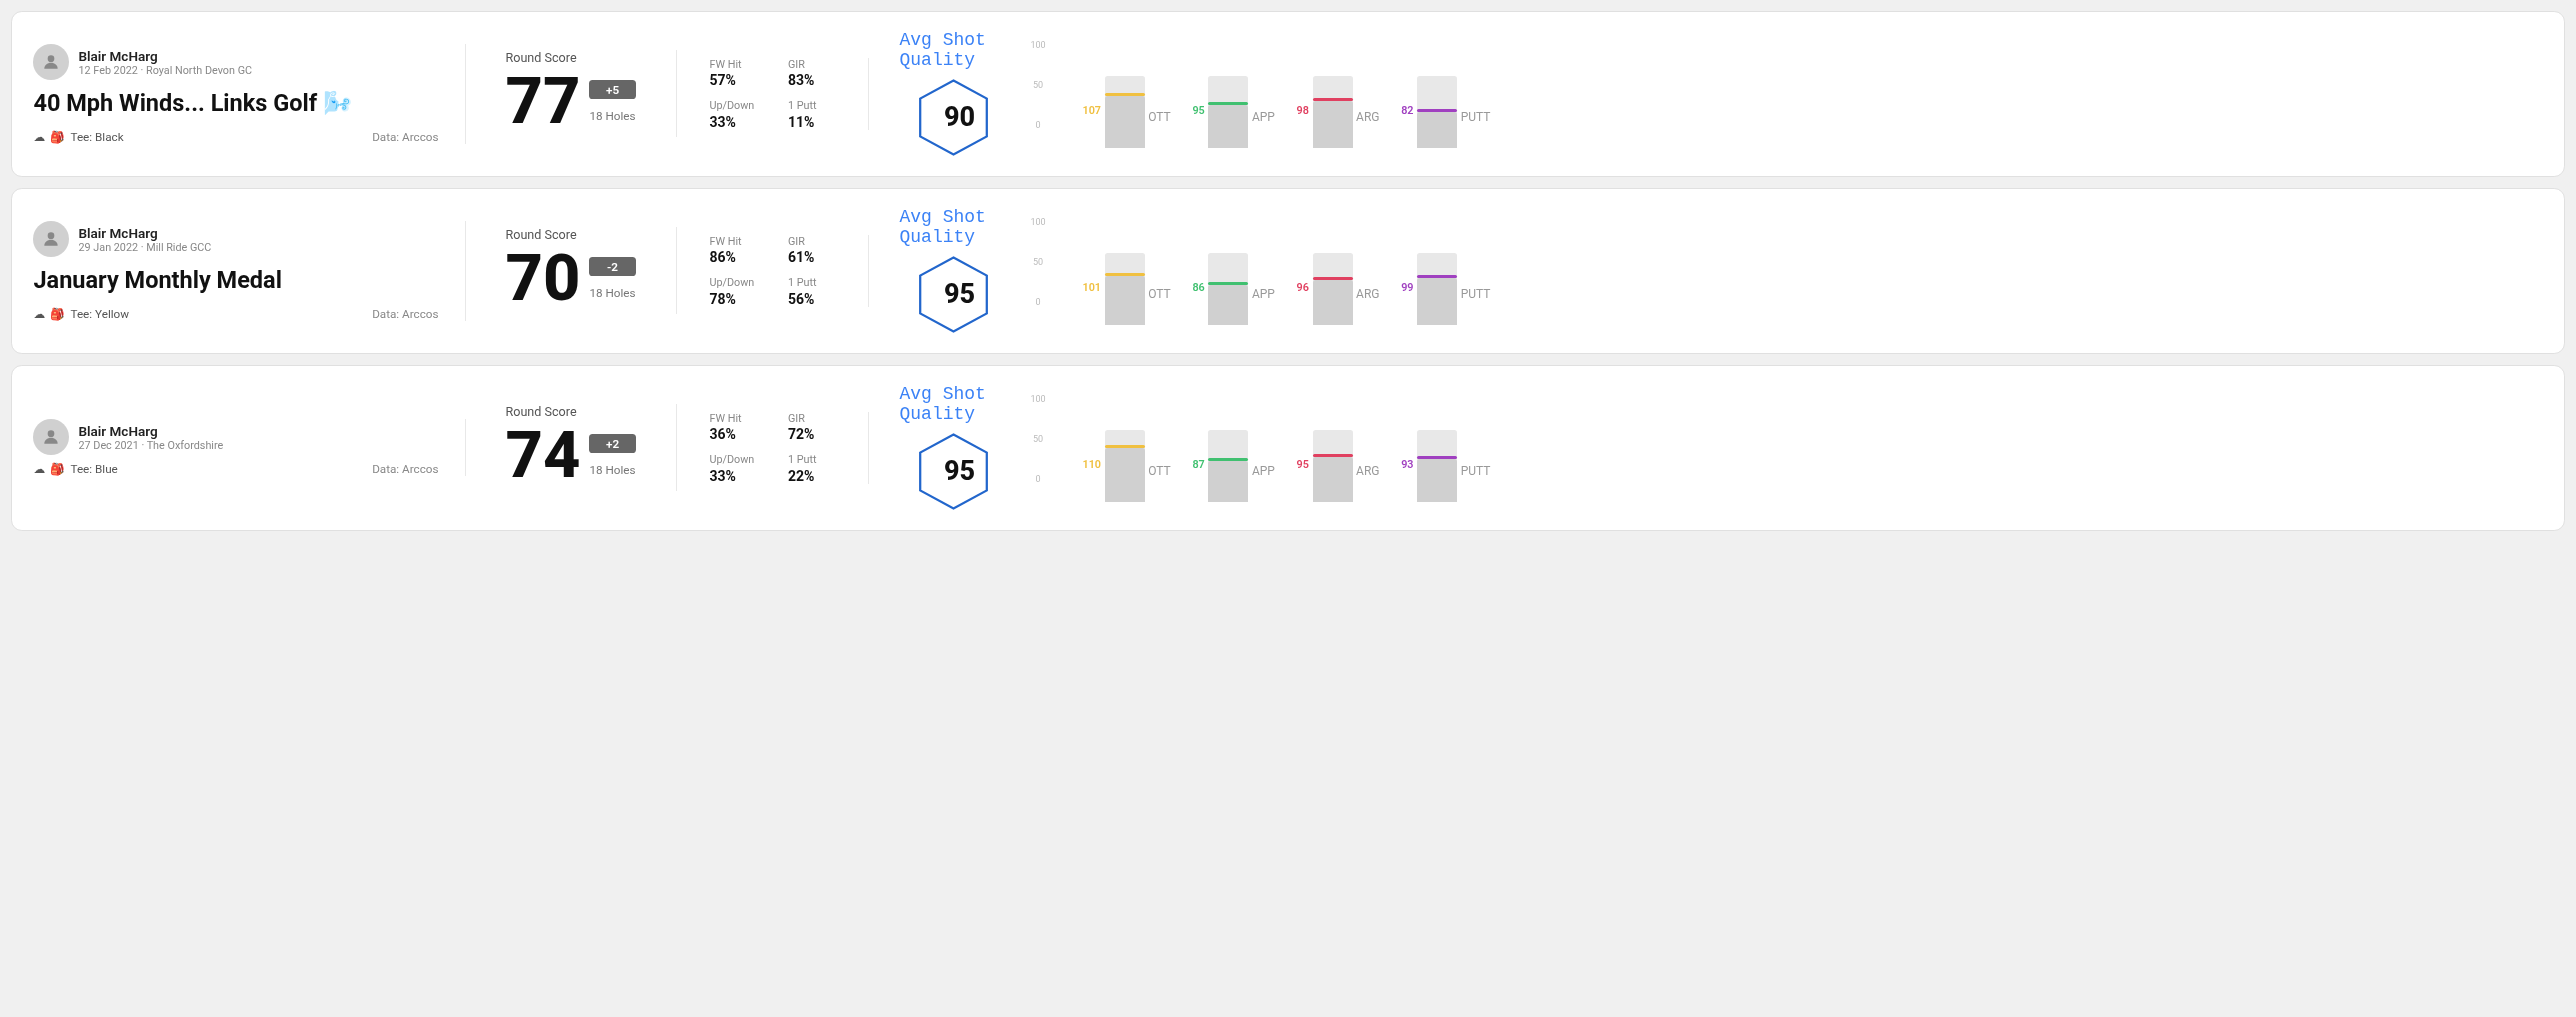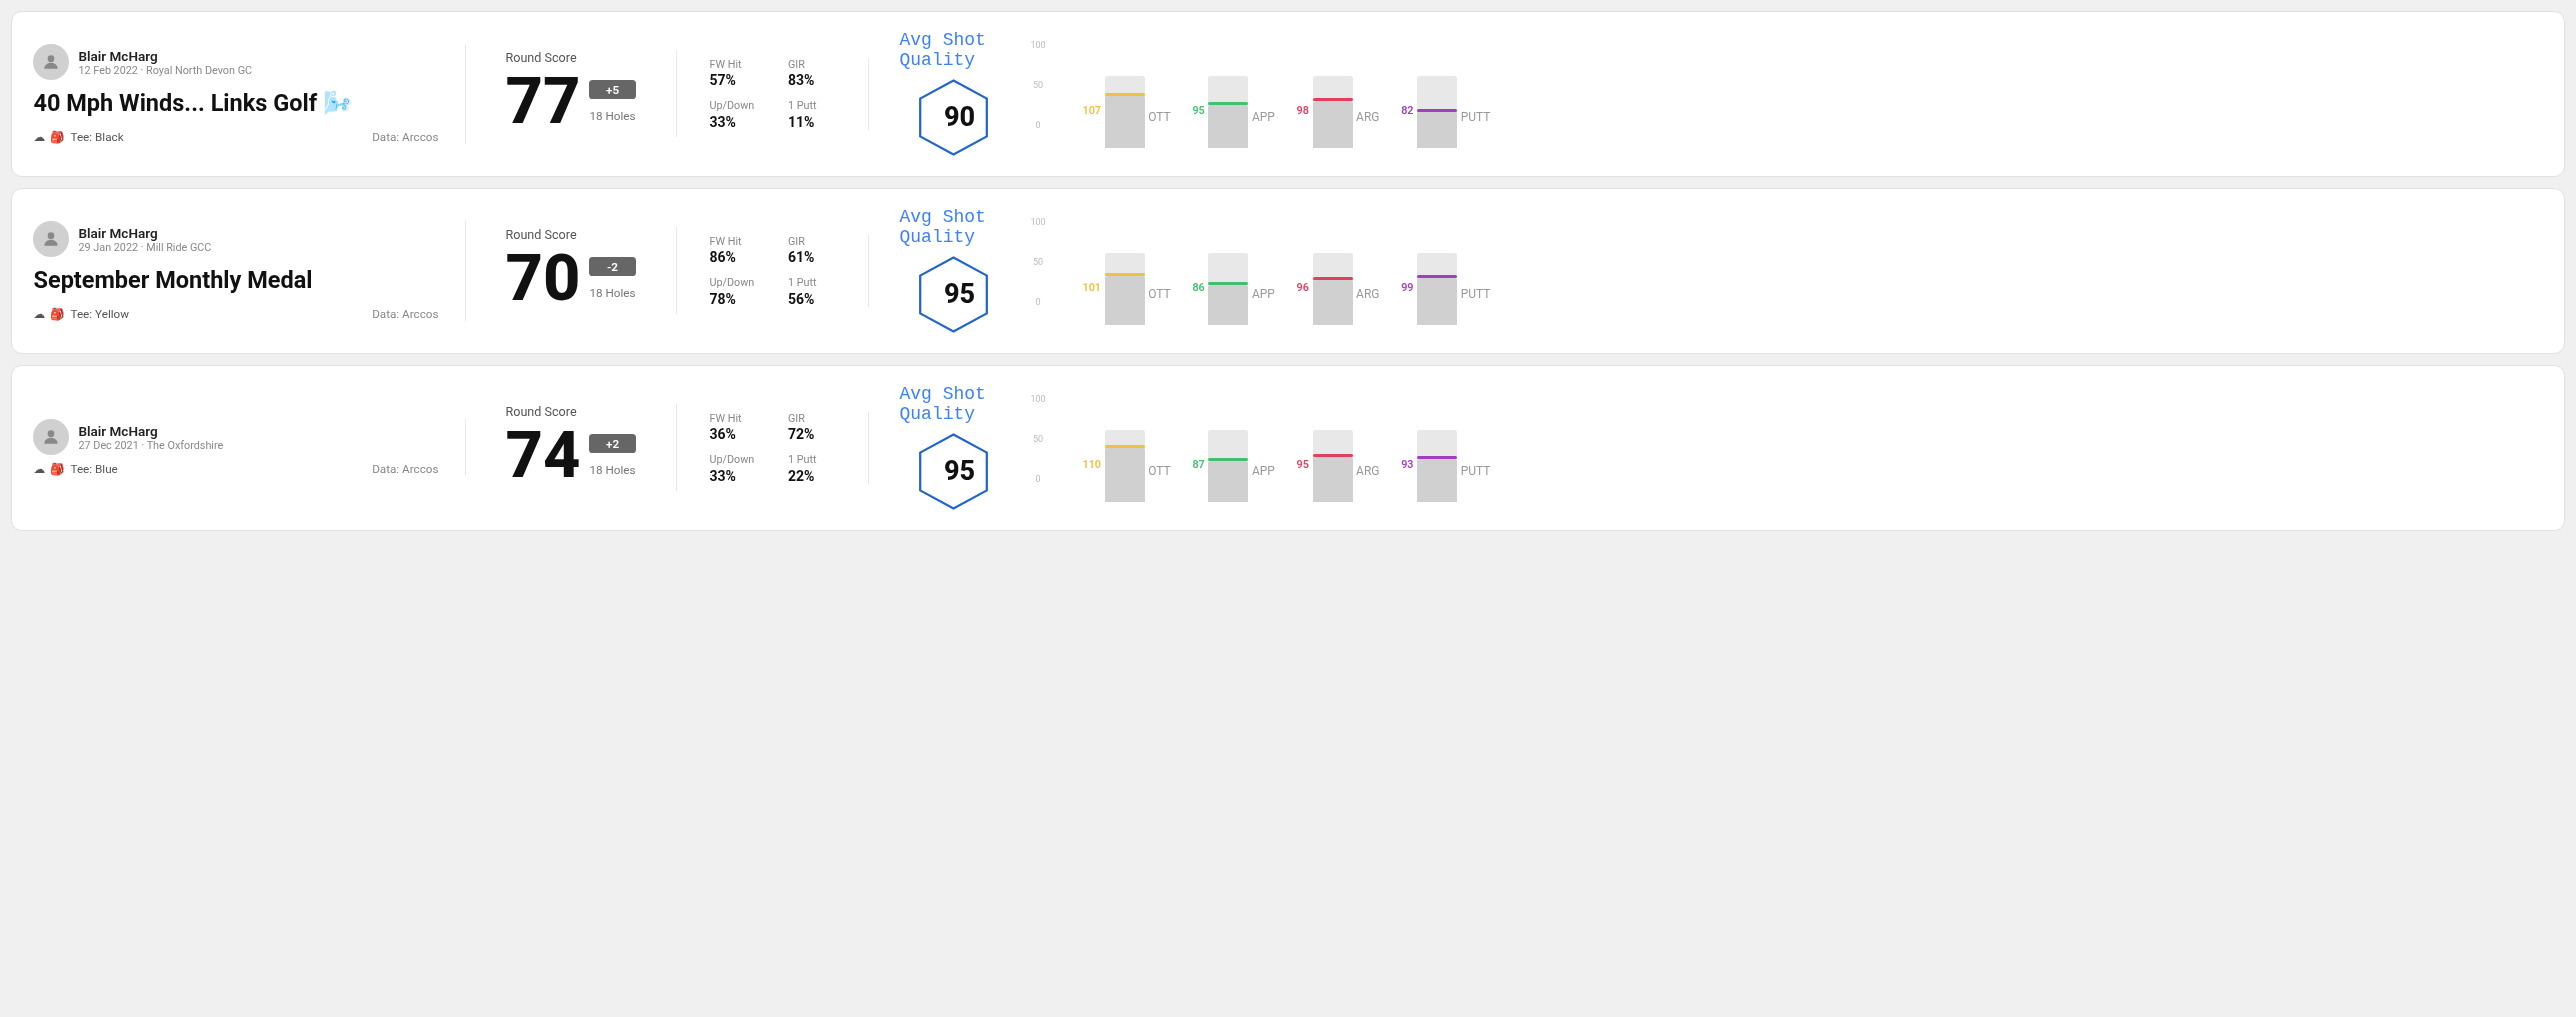--- a/index.html
+++ b/index.html
@@ -364,21 +364,21 @@
           <svg viewBox="0 0 24 24" fill="#aaa">
               <circle cx="12" cy="8" r="4"></circle>
               <path d="M4 20c0-4 3.6-7 8-7s8 3 8 7"></path>
             </svg>
         </div>
         <div class="user-info">
           <div class="name">Blair McHarg</div>
           <div class="date-course">29 Jan 2022 · Mill Ride GCC</div>
         </div>
       </div>
-      <div class="round-title">September Monthly Medal</div>
+      <div class="round-title">January Monthly Medal</div>
       <div class="bottom-row">
         <div class="tee-info">
           <span>☁</span>
           <span>🎒</span>
           <span>Tee: Yellow</span>
         </div>
         <div class="data-source">Data: Arccos</div>
       </div>
     </div>
 

